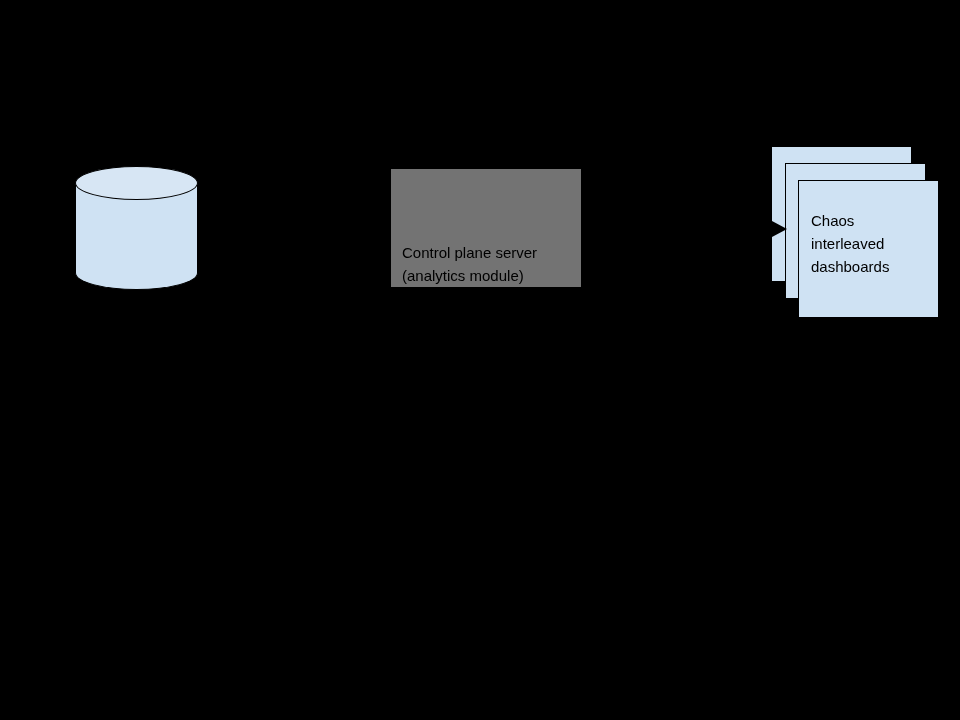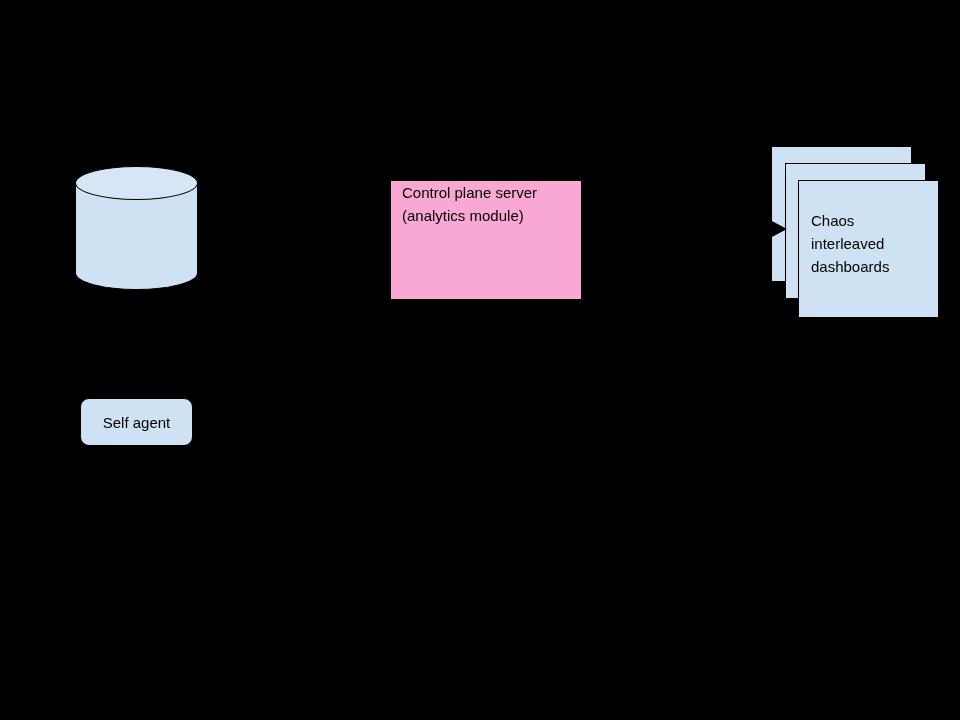--- a/index.html
+++ b/index.html
@@ -53,28 +53,28 @@
     left: 13px;
     top: 44px;
     z-index: 3;
     white-space: pre-line;
   }
 
   
   .rect-node {
     position: absolute;
     left: 390px;
-    top: 180px;
+    top: 168px;
     width: 192px;
     height: 120px;
-    background: #f9a8d4;
+    background: #737373;
     border: 1.5px solid #000;
     box-sizing: border-box;
     display: flex;
-    align-items: flex-start;
+    align-items: flex-end;
   }
   .rect-node .label {
     padding-left: 11px;
     white-space: pre-line;
   }
 
   
   .sq {
     position: absolute;
     width: 141px;
@@ -138,17 +138,14 @@
   </div>
 
   <div class="sq sq-back"></div>
   <div class="sq sq-mid"></div>
   <div class="sq sq-front">Chaos
 interleaved
 dashboards</div>
 
   <div class="arrowhead"></div>
 
-  <div class="rounded-node">
-    <div>Self agent</div>
-  </div>
 
 </div>
 
 </body></html>

